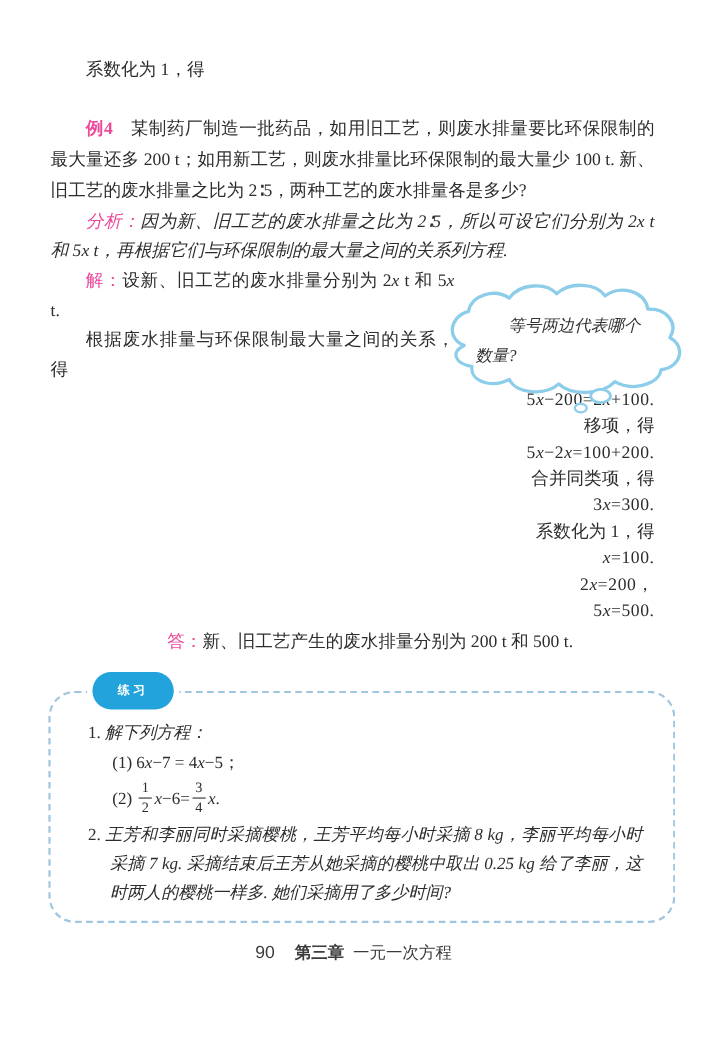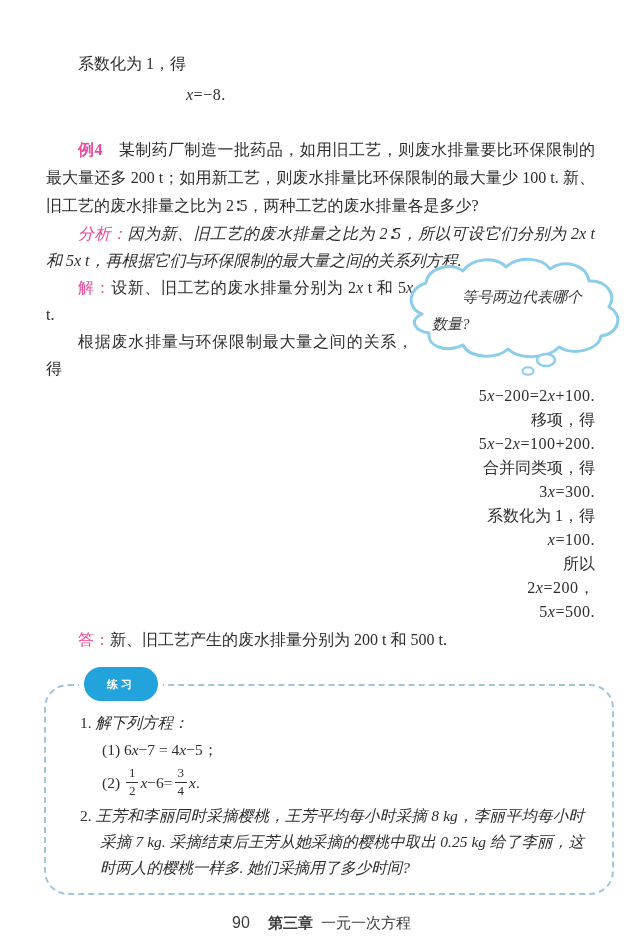--- a/index.html
+++ b/index.html
@@ -13,21 +13,21 @@
     color: #2d2d2d;
   }
   .body {
     box-sizing: border-box;
     width: 643px;
     padding: 52px 48px 0 46px;
     font-size: 16px;
     line-height: 28px;
   }
   p { margin: 0; }
-  .indent { text-indent: 2em; }
+  .indent { text-indent: 2em; text-align: center; }
   .justify { text-align: justify; }
   .blue { color: #ec4899; }
   .bold { font-weight: bold; }
   .kai { font-style: italic; }
   .step-label { text-indent: 2em; line-height: 24px; }
   .equation {
     padding-left: 140px;
     line-height: 24px;
     letter-spacing: 0.5px;
     font-family: "Liberation Serif", "DejaVu Serif", serif;
@@ -122,39 +122,37 @@
   }
   .footer .chap { margin-right: 8px; font-weight: bold; }
 </style>
 </head>
 <body>
 
 <div class="page">
   <div class="body">
 
     <p class="step-label">系数化为 1，得</p>
-    <p class="equation eq-top"><i>x</i>=−8.</p>
 
     <p class="example-para indent justify"><span class="blue bold">例4</span> <span>某制药厂制造一批药品，如用旧工艺，则废水排量要比环保限制的最大量还多 200 t；如用新工艺，则废水排量比环保限制的最大量少 100 t. 新、旧工艺的废水排量之比为 2∶5，两种工艺的废水排量各是多少?</span></p>
 
     <p class="analysis-para indent justify"><span class="blue kai">分析：</span><span class="kai mtext">因为新、旧工艺的废水排量之比为 2∶5，所以可设它们分别为 2<i>x</i> t 和 5<i>x</i> t，再根据它们与环保限制的最大量之间的关系列方程.</span></p>
 
     <p class="narrow indent justify"><span class="blue">解：</span><span class="mtext">设新、旧工艺的废水排量分别为 2<i>x</i> t 和 5<i>x</i> t.</span></p>
 
     <p class="narrow indent justify">根据废水排量与环保限制最大量之间的关系，得</p>
 
     <div class="eq-block">
       <p class="equation">5<i>x</i>−200=2<i>x</i>+100.</p>
       <p class="step-label">移项，得</p>
       <p class="equation">5<i>x</i>−2<i>x</i>=100+200.</p>
       <p class="step-label">合并同类项，得</p>
       <p class="equation">3<i>x</i>=300.</p>
       <p class="step-label">系数化为 1，得</p>
       <p class="equation"><i>x</i>=100.</p>
-      <p class="step-label">所以</p>
       <p class="equation">2<i>x</i>=200，</p>
       <p class="equation">5<i>x</i>=500.</p>
     </div>
 
     <p class="answer-para indent"><span class="blue">答：</span><span>新、旧工艺产生的废水排量分别为 200 t 和 500 t.</span></p>
 
     <div class="practice-box">
       <div class="practice-badge">练习</div>
 
       <div class="p-item"><span>1.</span> <span class="kai">解下列方程：</span></div>

